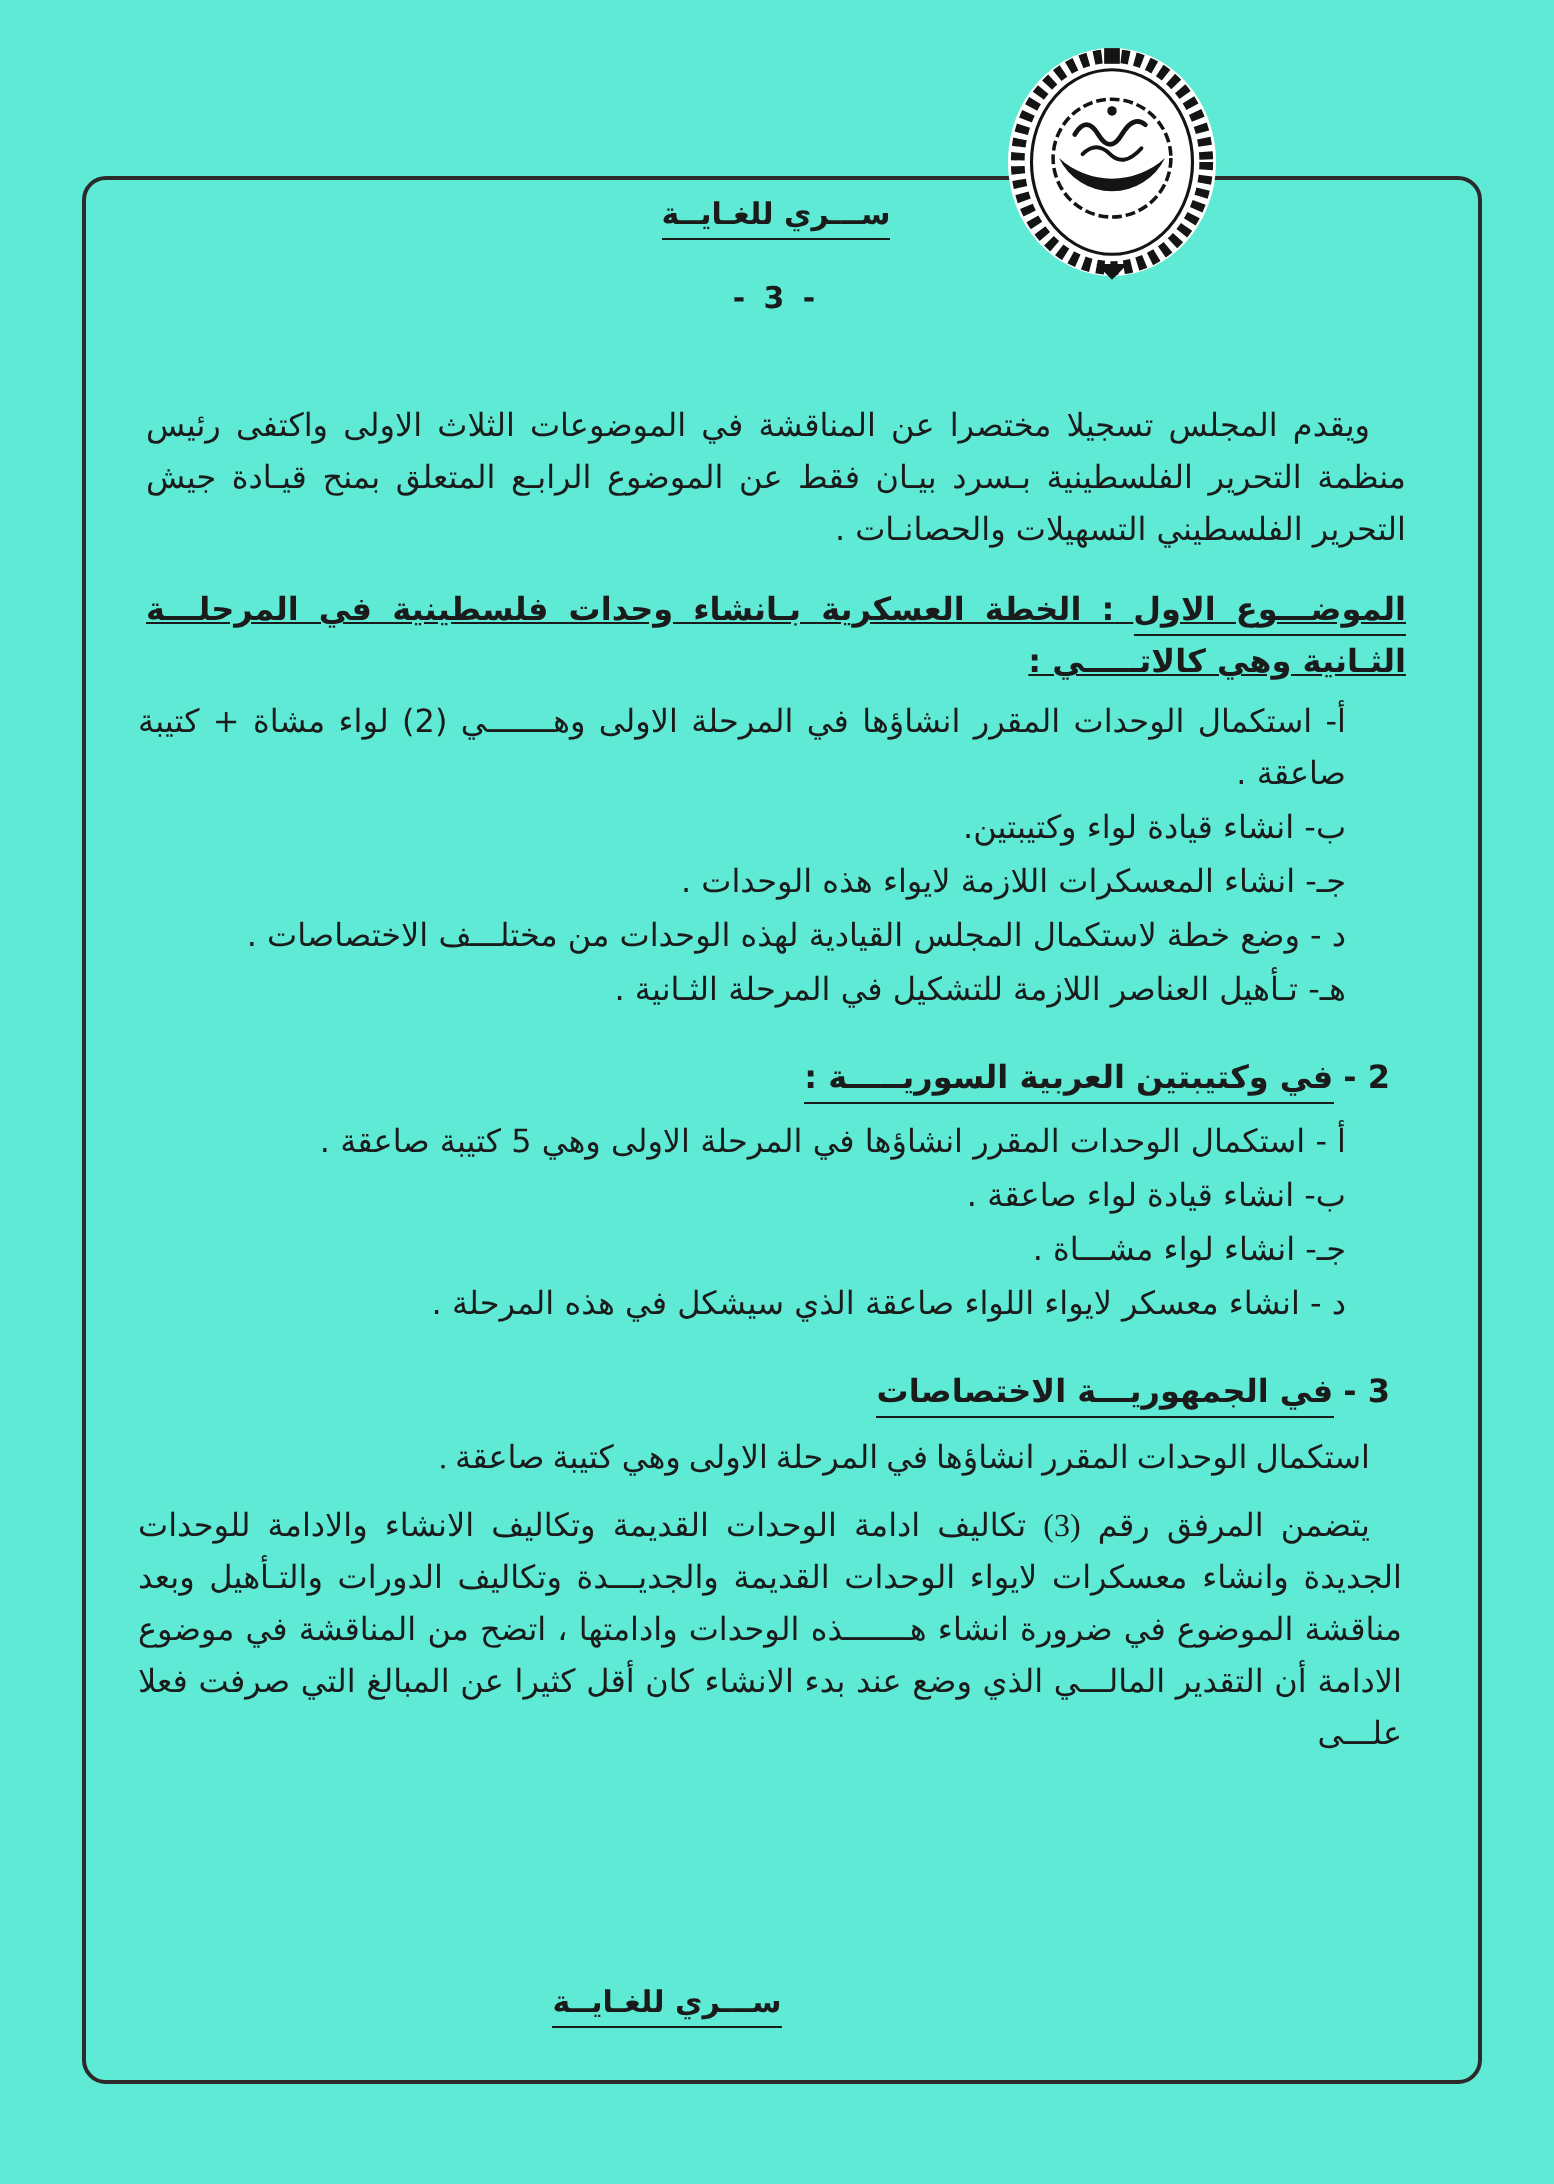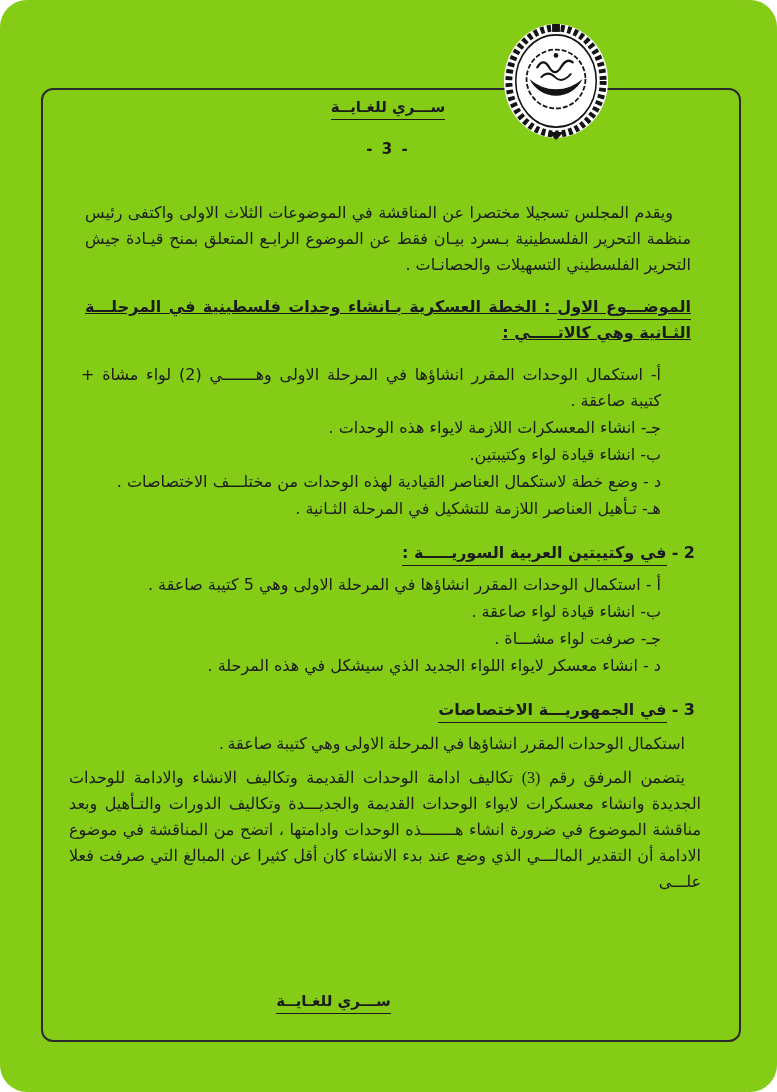--- a/index.html
+++ b/index.html
@@ -1,24 +1,23 @@
 <!DOCTYPE html>
 <html lang="ar"><head>
 <meta charset="utf-8">
 <style>
   html, body { margin: 0; padding: 0; background: #ffffff; }
   .page {
     position: relative;
     width: 777px;
     height: 1092px;
-    background: #84cc16;
+    background: #5eead4;
     color: #1b1b1b;
     font-family: "DejaVu Sans", sans-serif;
     overflow: hidden;
-    border-radius: 27px;
   }
   .frame {
     position: absolute;
     left: 41px;
     top: 88px;
     width: 696px;
     height: 950px;
     border: 2px solid #2b2b2b;
     border-radius: 12px;
   }
@@ -46,25 +45,25 @@
   .u { border-bottom: 1.5px solid #1b1b1b; padding-bottom: 3px; }
   .b { font-weight: bold; }
   .page-num {
     direction: ltr;
     text-align: center;
     margin-top: 16px;
     font-size: 15px;
     font-weight: bold;
     letter-spacing: 2px;
   }
-  .para { margin: 16px; text-align: justify; }
+  .para { margin: 4px; text-align: justify; }
   .intro { margin-top: 38px; text-indent: 18px; }
   .subject { margin-top: 14px; text-align: justify; text-decoration: underline; }
   .sec-head { margin: 18px 0 6px; padding-right: 12px; }
-  .item { margin: 1px 12px; padding-right: 34px; text-align: justify; }
+  .item { margin: 1px 0; padding-right: 34px; text-align: justify; }
   .sec-para { margin: 8px 0 0; padding-right: 6px; text-align: justify; text-indent: 16px; font-family: Liberation Serif, serif; }
   .footer-class {
     position: absolute;
     top: 992px;
     left: 0;
     width: 100%;
     text-align: center;
     transform: translateX(-55px);
     font-weight: bold;
     font-size: 15px;
@@ -102,35 +101,35 @@
 
     <p class="para intro">ويقدم المجلس تسجيلا مختصرا عن المناقشة في الموضوعات الثلاث الاولى واكتفى رئيس منظمة التحرير الفلسطينية بـسرد بيـان فقط عن الموضوع الرابـع المتعلق بمنح قيـادة جيش التحرير الفلسطيني التسهيلات والحصانـات .</p>
 
     <p class="para subject">
       <span class="u b">الموضـــوع الاول</span>
       <span class="b">: الخطة العسكرية بـانشاء وحدات فلسطينية في المرحلـــة الثـانية وهي كالاتـــــي :</span>
     </p>
 
     <div class="section">
       <p class="para item">أ- استكمال الوحدات المقرر انشاؤها في المرحلة الاولى وهـــــــي (2) لواء مشاة + كتيبة صاعقة .</p>
+      <p class="para item">ب- انشاء قيادة لواء وكتيبتين.</p>
       <p class="para item">جـ- انشاء المعسكرات اللازمة لايواء هذه الوحدات .</p>
-      <p class="para item">ب- انشاء قيادة لواء وكتيبتين.</p>
-      <p class="para item">د - وضع خطة لاستكمال العناصر القيادية لهذه الوحدات من مختلـــف الاختصاصات .</p>
+      <p class="para item">د - وضع خطة لاستكمال المجلس القيادية لهذه الوحدات من مختلـــف الاختصاصات .</p>
       <p class="para item">هـ- تـأهيل العناصر اللازمة للتشكيل في المرحلة الثـانية .</p>
     </div>
 
     <div class="section">
       <p class="para sec-head">
         <span class="b">2 -</span>
         <span class="u b">في وكتيبتين العربية السوريـــــة :</span>
       </p>
       <p class="para item">أ - استكمال الوحدات المقرر انشاؤها في المرحلة الاولى وهي 5 كتيبة صاعقة .</p>
       <p class="para item">ب- انشاء قيادة لواء صاعقة .</p>
-      <p class="para item">جـ- صرفت لواء مشـــاة .</p>
-      <p class="para item">د - انشاء معسكر لايواء اللواء الجديد الذي سيشكل في هذه المرحلة .</p>
+      <p class="para item">جـ- انشاء لواء مشـــاة .</p>
+      <p class="para item">د - انشاء معسكر لايواء اللواء صاعقة الذي سيشكل في هذه المرحلة .</p>
     </div>
 
     <div class="section">
       <p class="para sec-head">
         <span class="b">3 -</span>
         <span class="u b">في الجمهوريـــة الاختصاصات</span>
       </p>
       <p class="para sec-para">استكمال الوحدات المقرر انشاؤها في المرحلة الاولى وهي كتيبة صاعقة .</p>
     </div>
 

